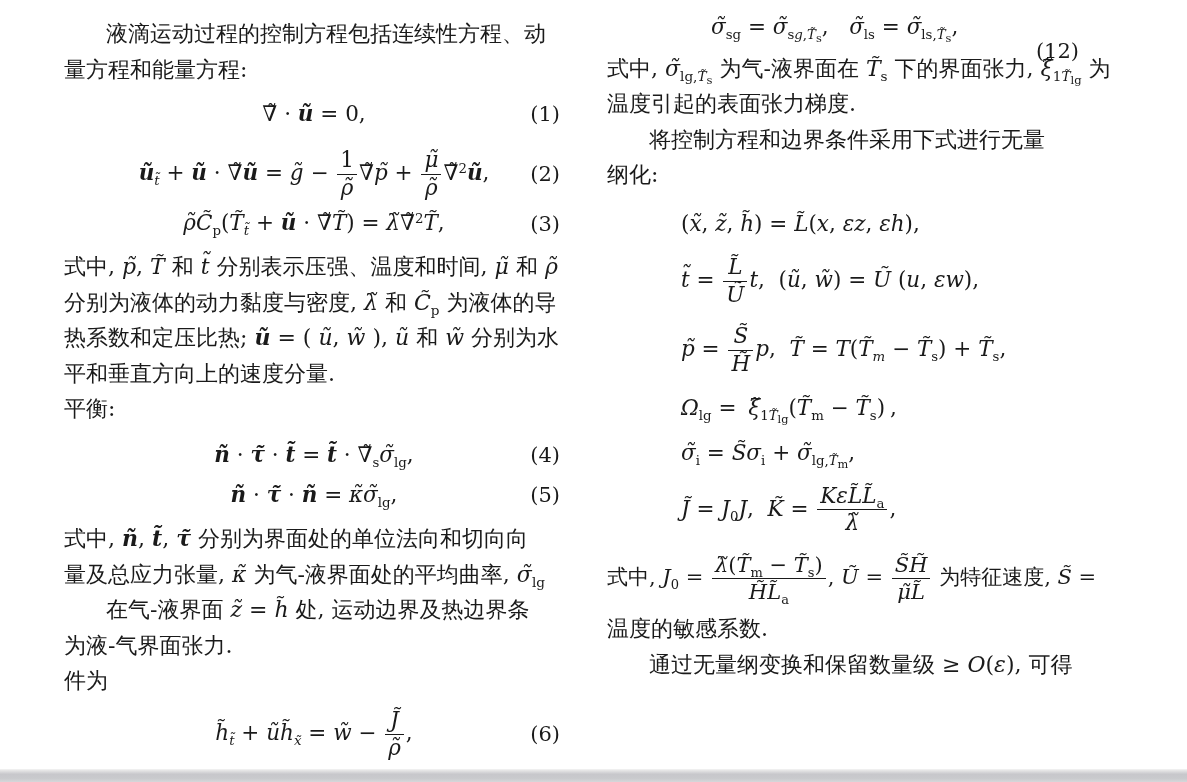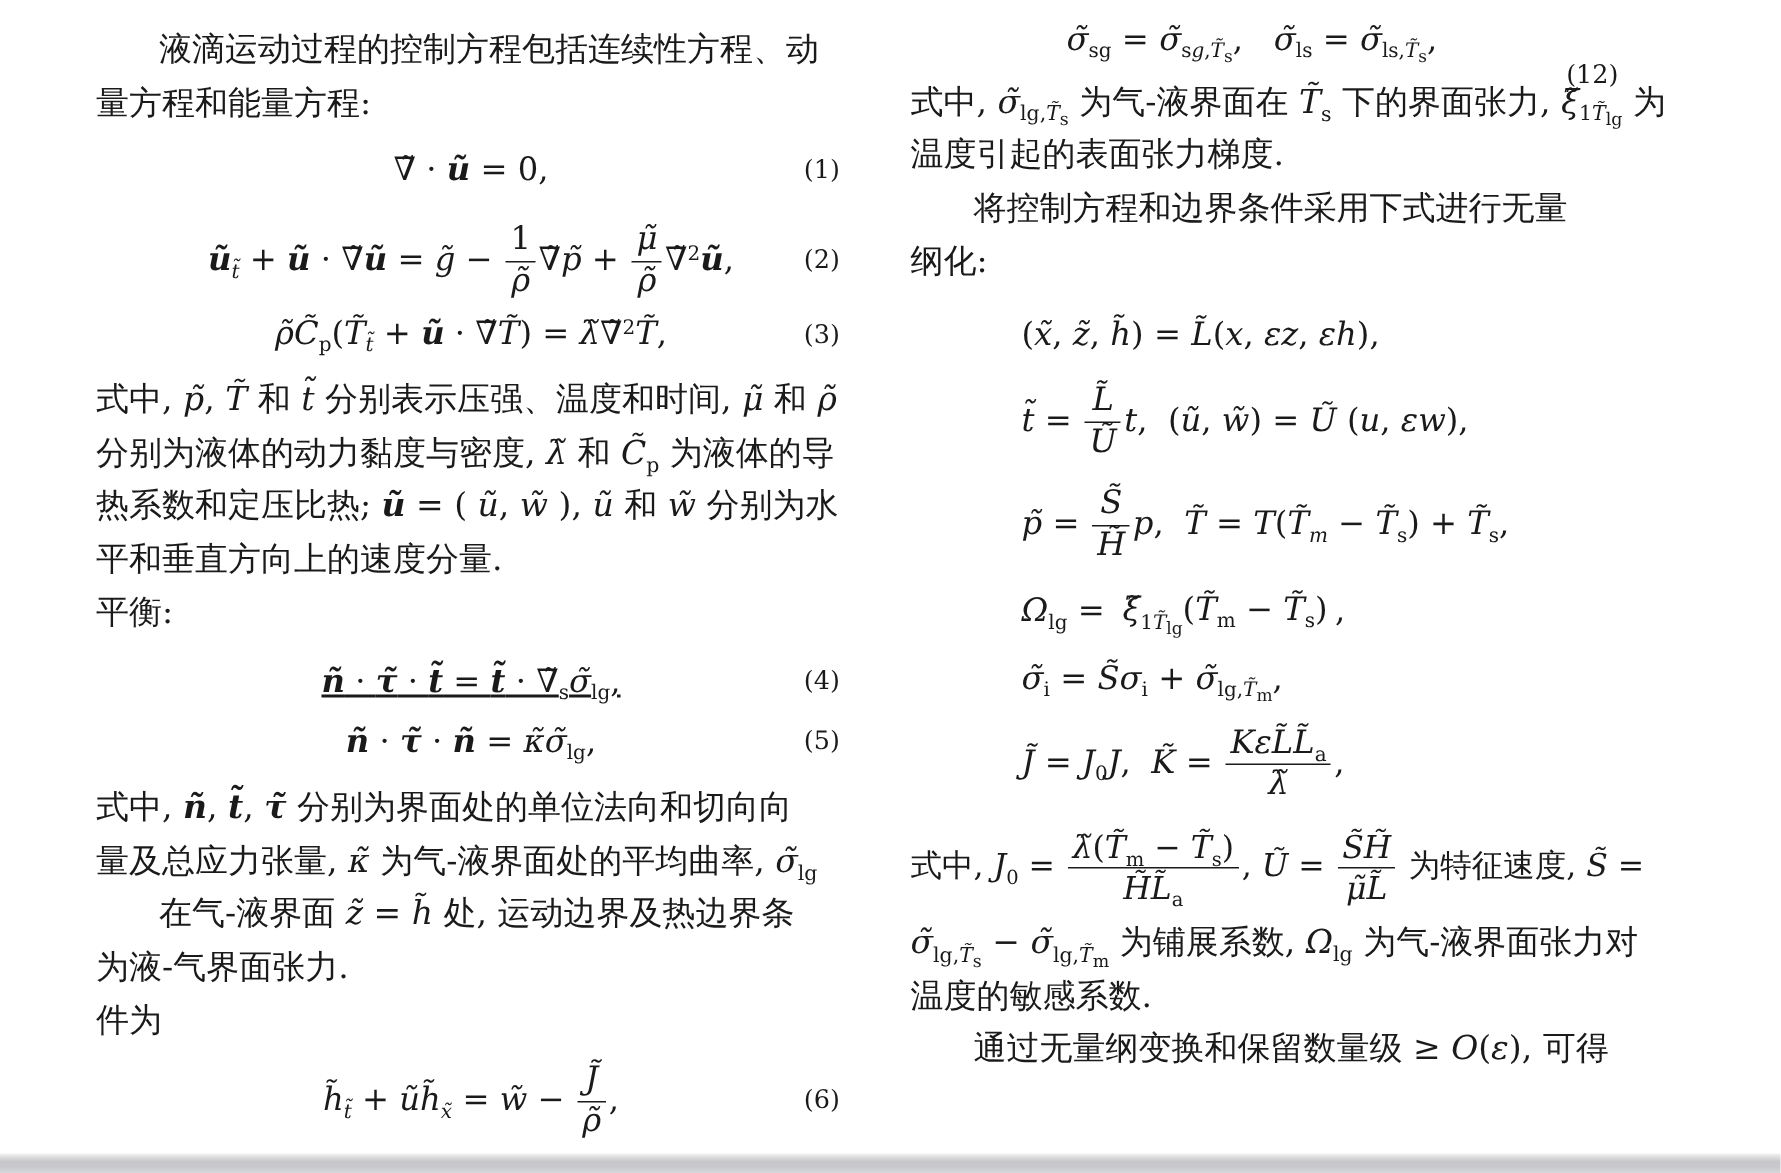--- a/index.html
+++ b/index.html
@@ -18,21 +18,21 @@
   i{font-family:"DejaVu Serif","Liberation Serif",serif;}
   sub{font-size:0.62em;vertical-align:-0.4em;line-height:0;}
   sup{font-size:0.62em;vertical-align:0.5em;line-height:0;}
   sub sub{font-size:0.85em;vertical-align:-0.3em;}
 
   .fr{display:inline-block;text-align:center;vertical-align:middle;line-height:1.15;padding:0 2px;}
   .fr .nu{display:block;padding:0 3px 1px;}
   .fr .de{display:block;border-top:1.4px solid #1a1a1a;padding:1px 3px 0;}
 
   .eqrow{position:relative;text-align:center;font-size:21.5px;line-height:1.25;margin:13px 0;white-space:nowrap;}
-  .eqnum{position:absolute;right:4px;top:50%;transform:translateY(-50%);font-size:17px;}
+  .eqnum{position:absolute;right:4px;top:50%;transform:translateY(-50%);font-size:21px;}
 
   
   .eq12row{position:relative;text-align:left;padding-left:104px;font-size:21.5px;line-height:1.25;margin:10px 0;white-space:nowrap;}
   .eq12row .eqnum{right:28px;}
   .ndrow{position:relative;text-align:left;padding-left:74px;font-size:21.5px;line-height:1.3;margin:17px 0;white-space:nowrap;}
   .pfrac{font-size:21px;line-height:normal;margin:7px 0;white-space:nowrap;}
 
   .bottom-bar{
     position:absolute;left:0;bottom:0;width:100%;height:12px;
     background:linear-gradient(180deg,#e9e9e9 0%,#c7c7cb 35%,#c9cacd 70%,#d6d7da 100%);
@@ -58,21 +58,21 @@
     <span><i>ρ̃C̃</i><sub>p</sub>(<i>T̃</i><sub><i>t̃</i></sub> + <b><i>ũ</i></b> · ∇̃<i>T̃</i>) = <i>λ̃</i>∇̃<sup>2</sup><i>T̃</i>,</span>
     <span class="eqnum">(3)</span>
   </div>
 
   <div class="tl">式中, <i>p̃</i>, <i>T̃</i> 和 <i>t̃</i> 分别表示压强、温度和时间, <i>μ̃</i> 和 <i>ρ̃</i></div>
   <div class="tl">分别为液体的动力黏度与密度, <i>λ̃</i> 和 <i>C̃</i><sub>p</sub> 为液体的导</div>
   <div class="tl">热系数和定压比热; <b><i>ũ</i></b> = ( <i>ũ</i>, <i>w̃</i> ), <i>ũ</i> 和 <i>w̃</i> 分别为水</div>
   <div class="tl">平和垂直方向上的速度分量.</div>
   <div class="tl">平衡:</div>
 
-  <div class="eqrow" style="margin:15px 0 9px;text-decoration:underline;">
+  <div class="eqrow" style="margin:15px 0 9px;">
     <span><b><i>ñ</i></b> · <b><i>τ̃</i></b> · <b><i>t̃</i></b> = <b><i>t̃</i></b> · ∇̃<sub>s</sub><i>σ̃</i><sub>lg</sub>,</span>
     <span class="eqnum">(4)</span>
   </div>
   <div class="eqrow" style="margin:13px 0;">
     <span><b><i>ñ</i></b> · <b><i>τ̃</i></b> · <b><i>ñ</i></b> = <i>κ̃σ̃</i><sub>lg</sub>,</span>
     <span class="eqnum">(5)</span>
   </div>
 
   <div class="tl">式中, <b><i>ñ</i></b>, <b><i>t̃</i></b>, <b><i>τ̃</i></b> 分别为界面处的单位法向和切向向</div>
   <div class="tl">量及总应力张量, <i>κ̃</i> 为气-液界面处的平均曲率, <i>σ̃</i><sub>lg</sub></div>
@@ -112,18 +112,17 @@
     <span><i>Ω</i><sub>lg</sub> = <span class="fr"><span class="nu"><i>ξ̃</i><sub>1<i>T̃</i><sub>lg</sub></sub>(<i>T̃</i><sub>m</sub> − <i>T̃</i><sub>s</sub>)</span></span>,</span>
   </div>
   <div class="ndrow">
     <span><i>σ̃</i><sub>i</sub> = <i>S̃σ</i><sub>i</sub> + <i>σ̃</i><sub>lg,<i>T̃</i><sub>m</sub></sub>,</span>
   </div>
   <div class="ndrow">
     <span><i>J̃</i> = <i>J</i><sub>0</sub><i>J</i>,&nbsp;&nbsp;<i>K̃</i> = <span class="fr"><span class="nu"><i>KεL̃L̃</i><sub>a</sub></span><span class="de"><i>λ̃</i></span></span>,</span>
   </div>
 
   <div class="pfrac">式中, <i>J</i><sub>0</sub> = <span class="fr"><span class="nu"><i>λ̃</i>(<i>T̃</i><sub>m</sub> − <i>T̃</i><sub>s</sub>)</span><span class="de"><i>H̃L̃</i><sub>a</sub></span></span>, <i>Ũ</i> = <span class="fr"><span class="nu"><i>S̃H̃</i></span><span class="de"><i>μ̃L̃</i></span></span> 为特征速度, <i>S̃</i> =</div>
-  <div class="tl"><i>σ̃</i><sub>lg,<i>T̃</i><sub>s</sub></sub> − <i>σ̃</i><sub>lg,<i>T̃</i><sub>m</sub></sub> 为铺展系数, <i>Ω</i><sub>lg</sub> 为气-液界面张力对</div>
   <div class="tl">温度的敏感系数.</div>
   <div class="tl indent">通过无量纲变换和保留数量级 ≥ <i>O</i>(<i>ε</i>), 可得</div>
 </div>
 
 <div class="bottom-bar"></div>
 
 </body></html>

